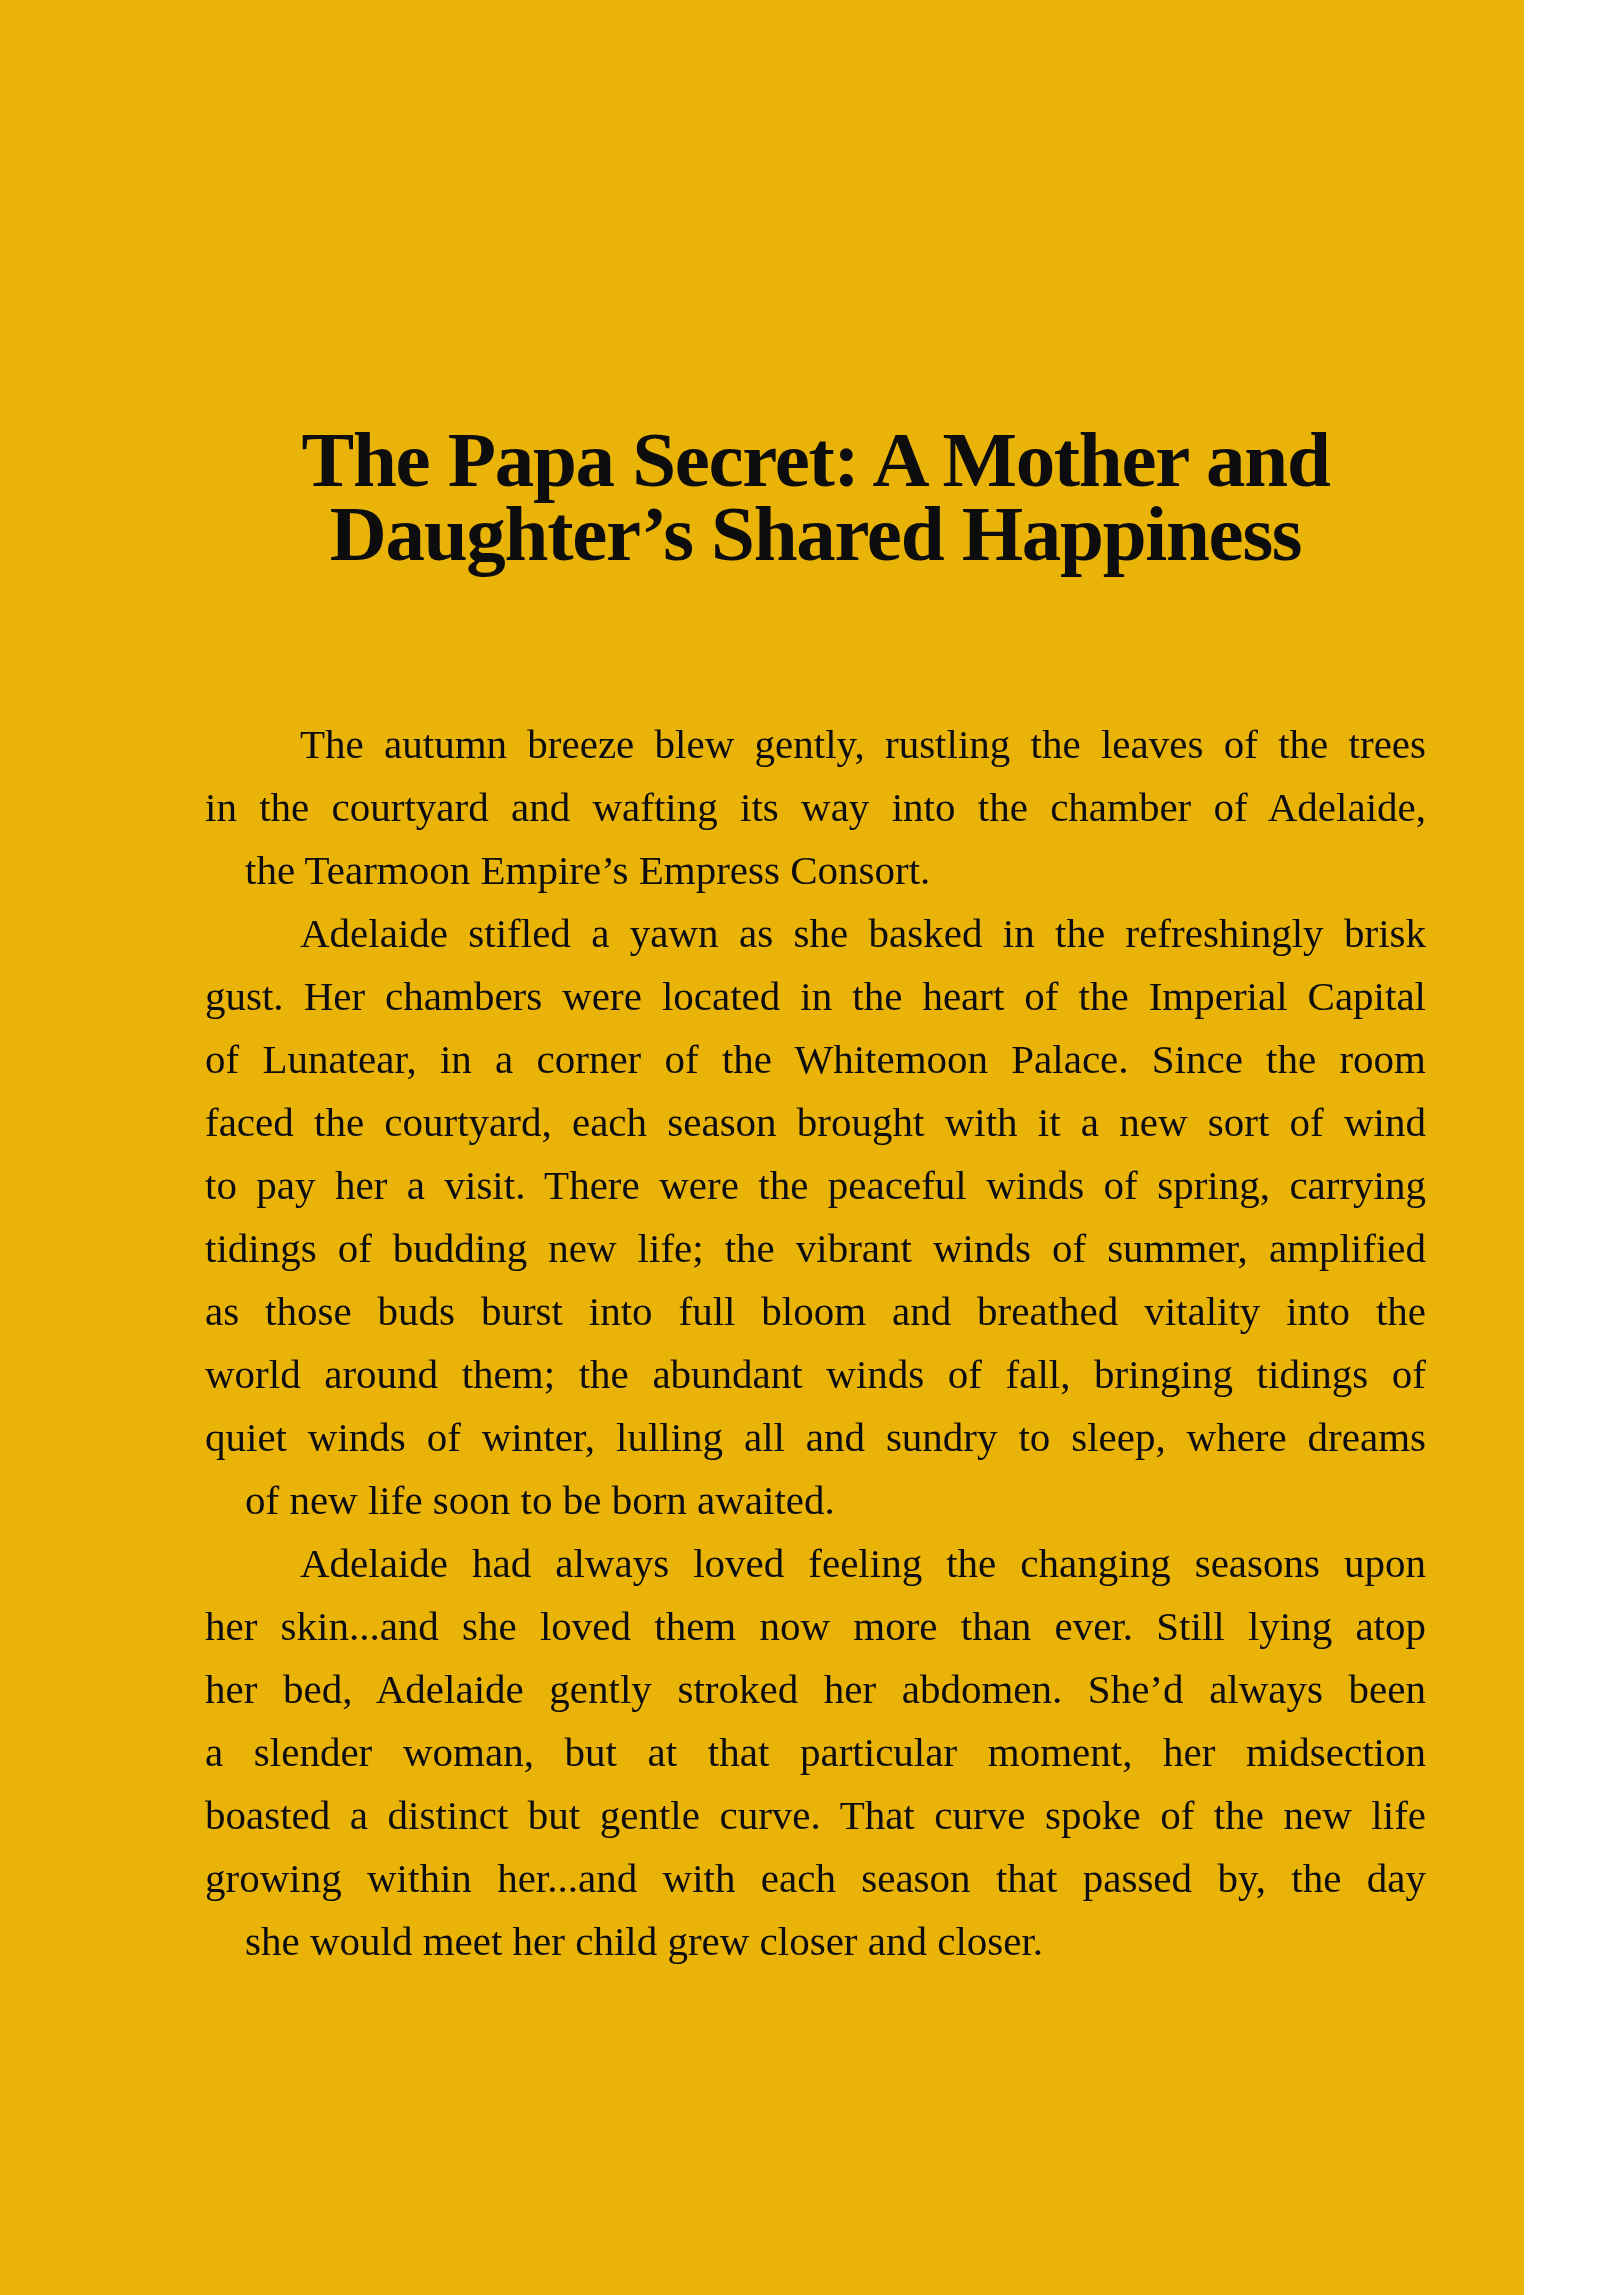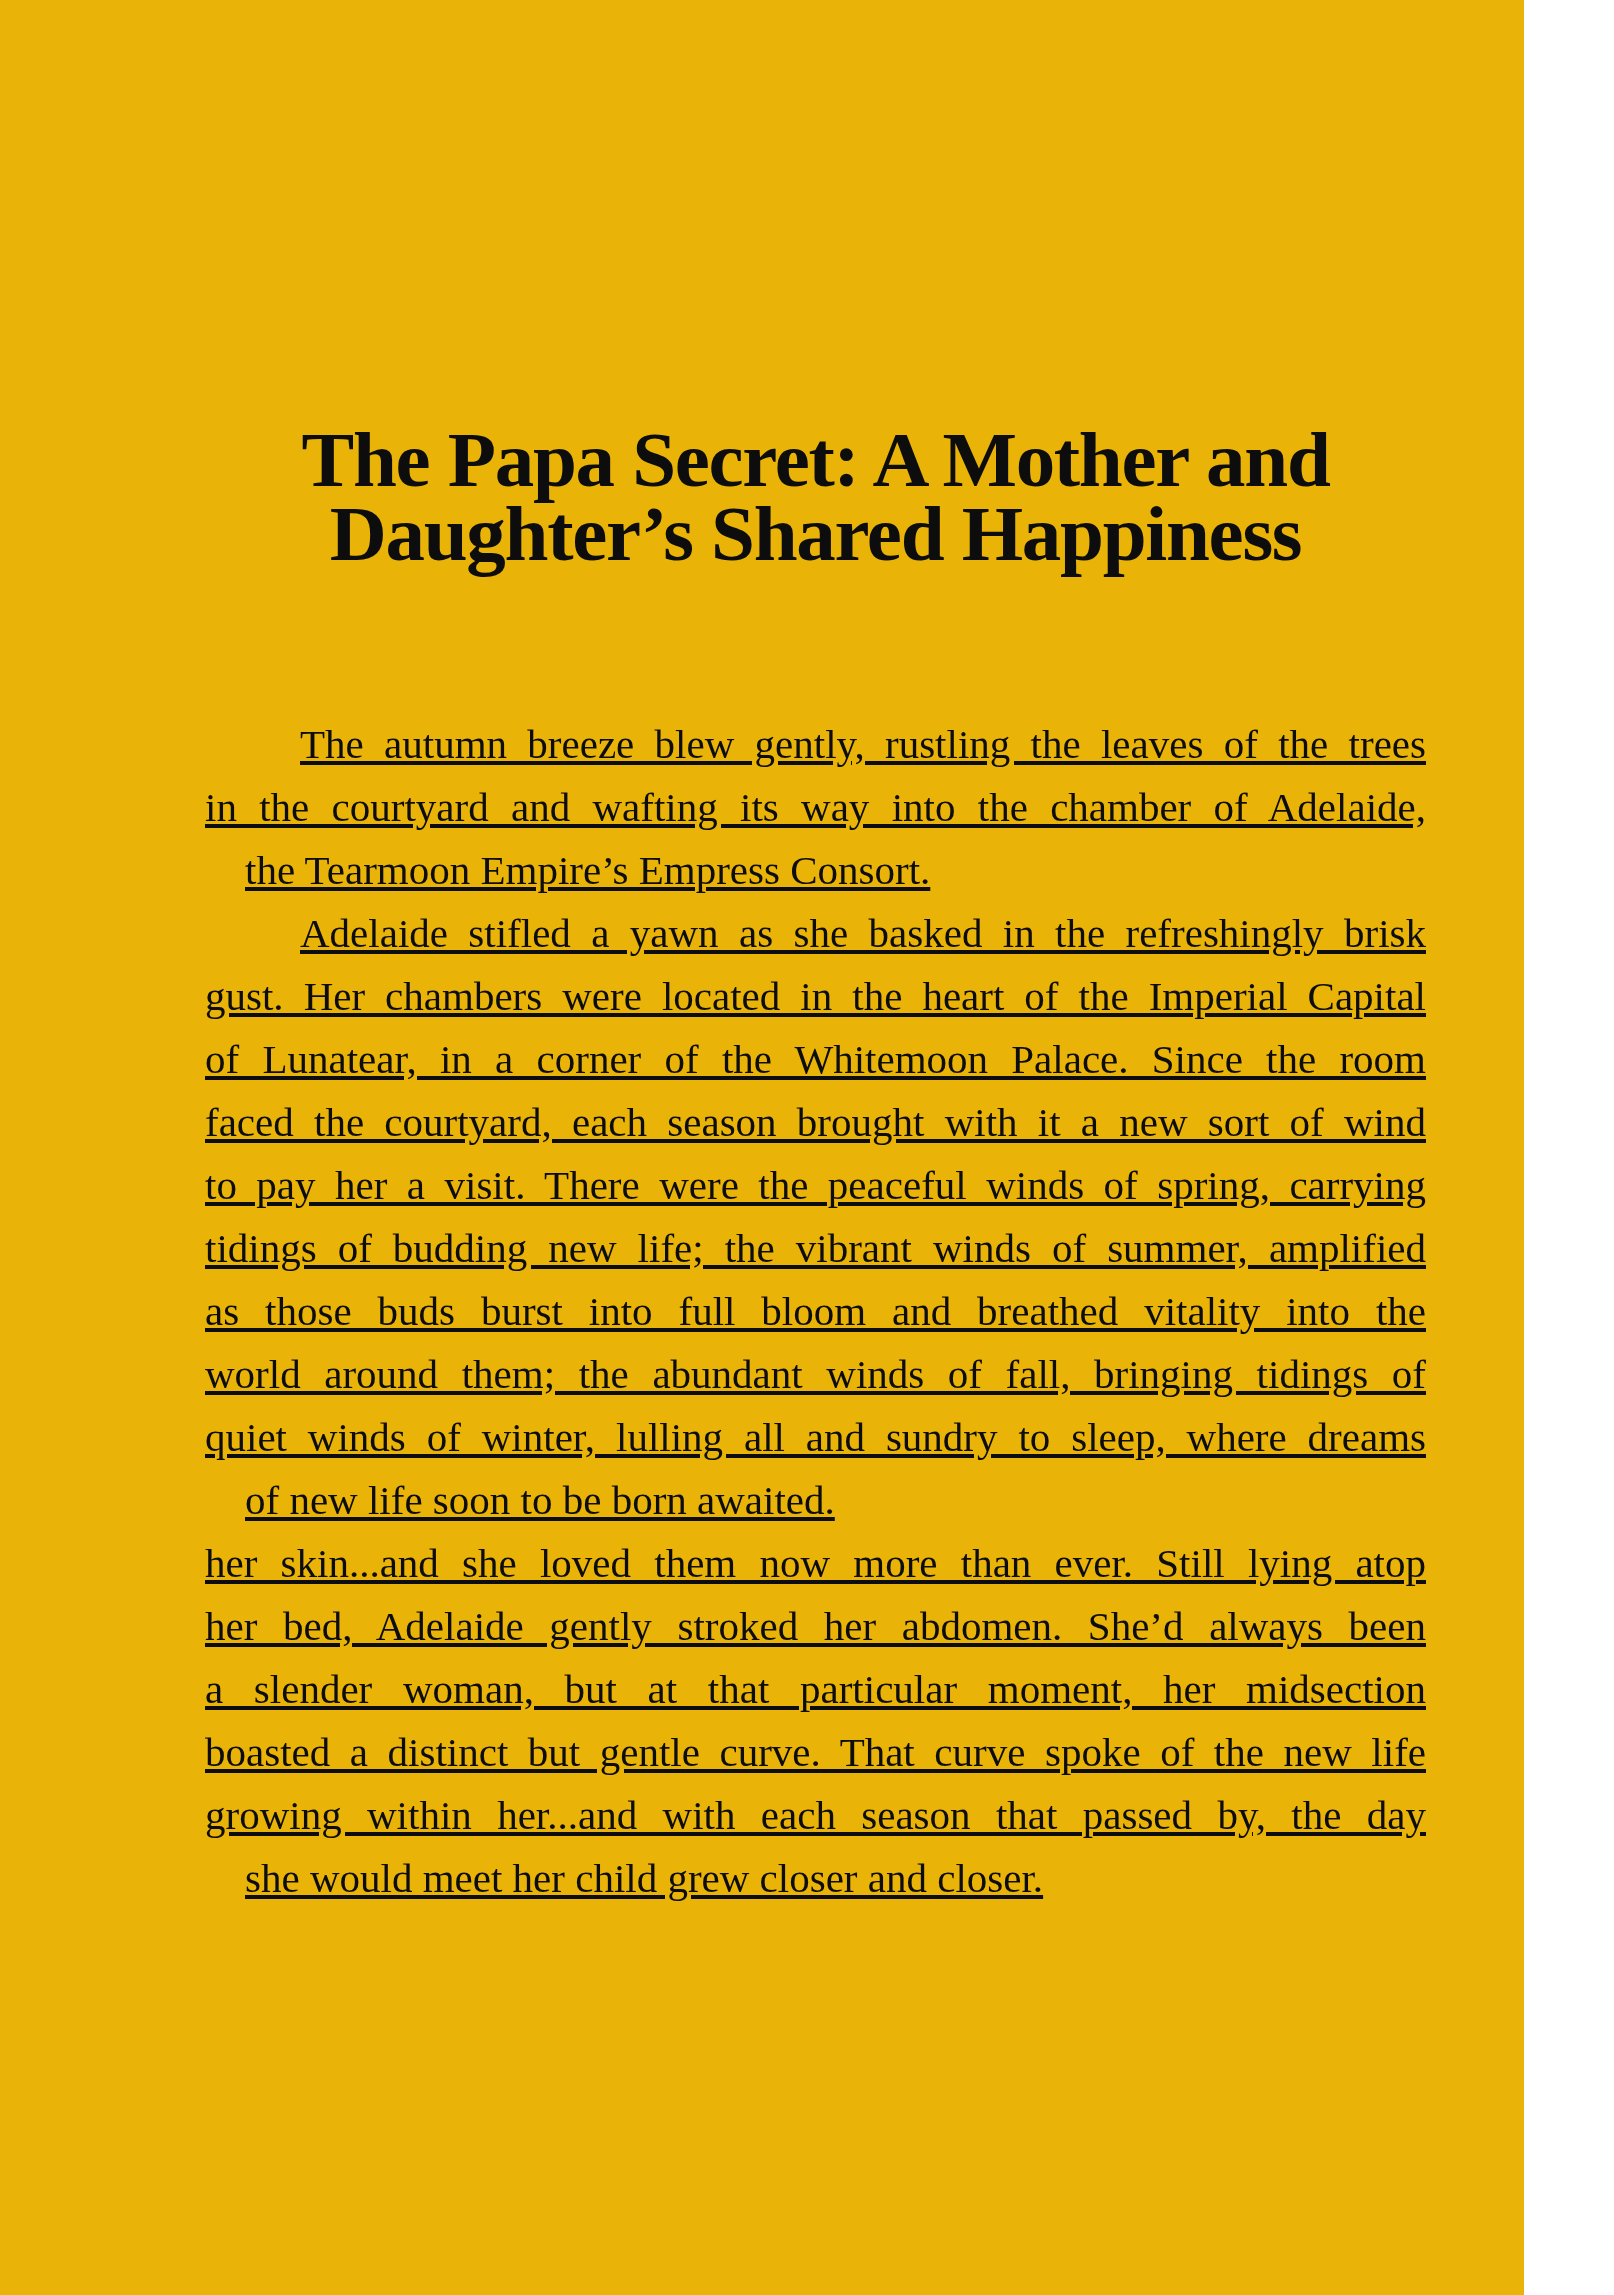--- a/index.html
+++ b/index.html
@@ -23,21 +23,20 @@
     font-size: 79px;
     line-height: 74px;
     font-weight: 700;
     letter-spacing: -1.3px;
     text-align: center;
   }
   .body-text {
     margin-top: 142px;
     font-size: 41px;
     line-height: 63px;
-    text-decoration: underline;
   }
   .line {
     text-align: justify;
     text-align-last: justify;
     text-justify: inter-word;
   }
   .line.first {
     padding-left: 95px;
   }
   .line.plast {
@@ -61,20 +60,21 @@
       <div class="line first">Adelaide stifled a yawn as she basked in the refreshingly brisk</div>
       <div class="line">gust. Her chambers were located in the heart of the Imperial Capital</div>
       <div class="line">of Lunatear, in a corner of the Whitemoon Palace. Since the room</div>
       <div class="line">faced the courtyard, each season brought with it a new sort of wind</div>
       <div class="line">to pay her a visit. There were the peaceful winds of spring, carrying</div>
       <div class="line">tidings of budding new life; the vibrant winds of summer, amplified</div>
       <div class="line">as those buds burst into full bloom and breathed vitality into the</div>
       <div class="line">world around them; the abundant winds of fall, bringing tidings of</div>
       <div class="line">quiet winds of winter, lulling all and sundry to sleep, where dreams</div>
       <div class="line plast">of new life soon to be born awaited.</div>
+      <div class="line first">Adelaide had always loved feeling the changing seasons upon</div>
       <div class="line">her skin...and she loved them now more than ever. Still lying atop</div>
       <div class="line">her bed, Adelaide gently stroked her abdomen. She’d always been</div>
       <div class="line">a slender woman, but at that particular moment, her midsection</div>
       <div class="line">boasted a distinct but gentle curve. That curve spoke of the new life</div>
       <div class="line">growing within her...and with each season that passed by, the day</div>
       <div class="line plast">she would meet her child grew closer and closer.</div>
     </div>
 </div>
 
 

